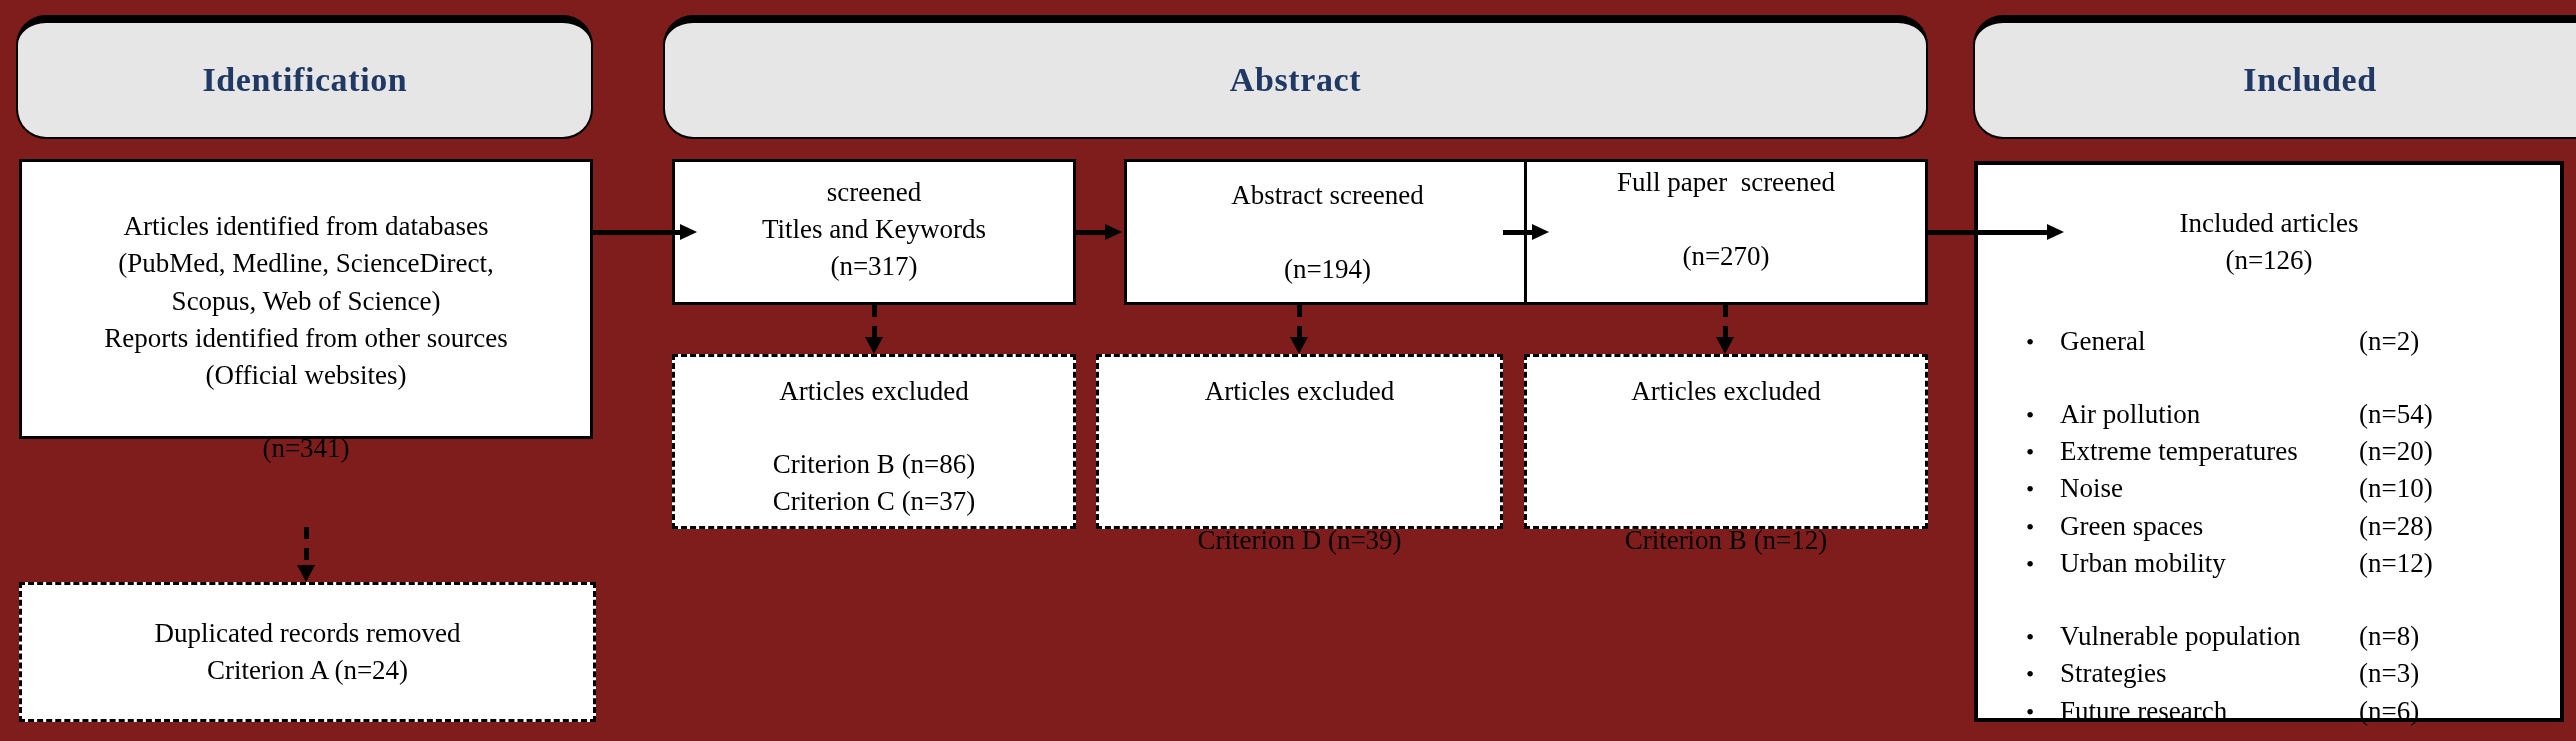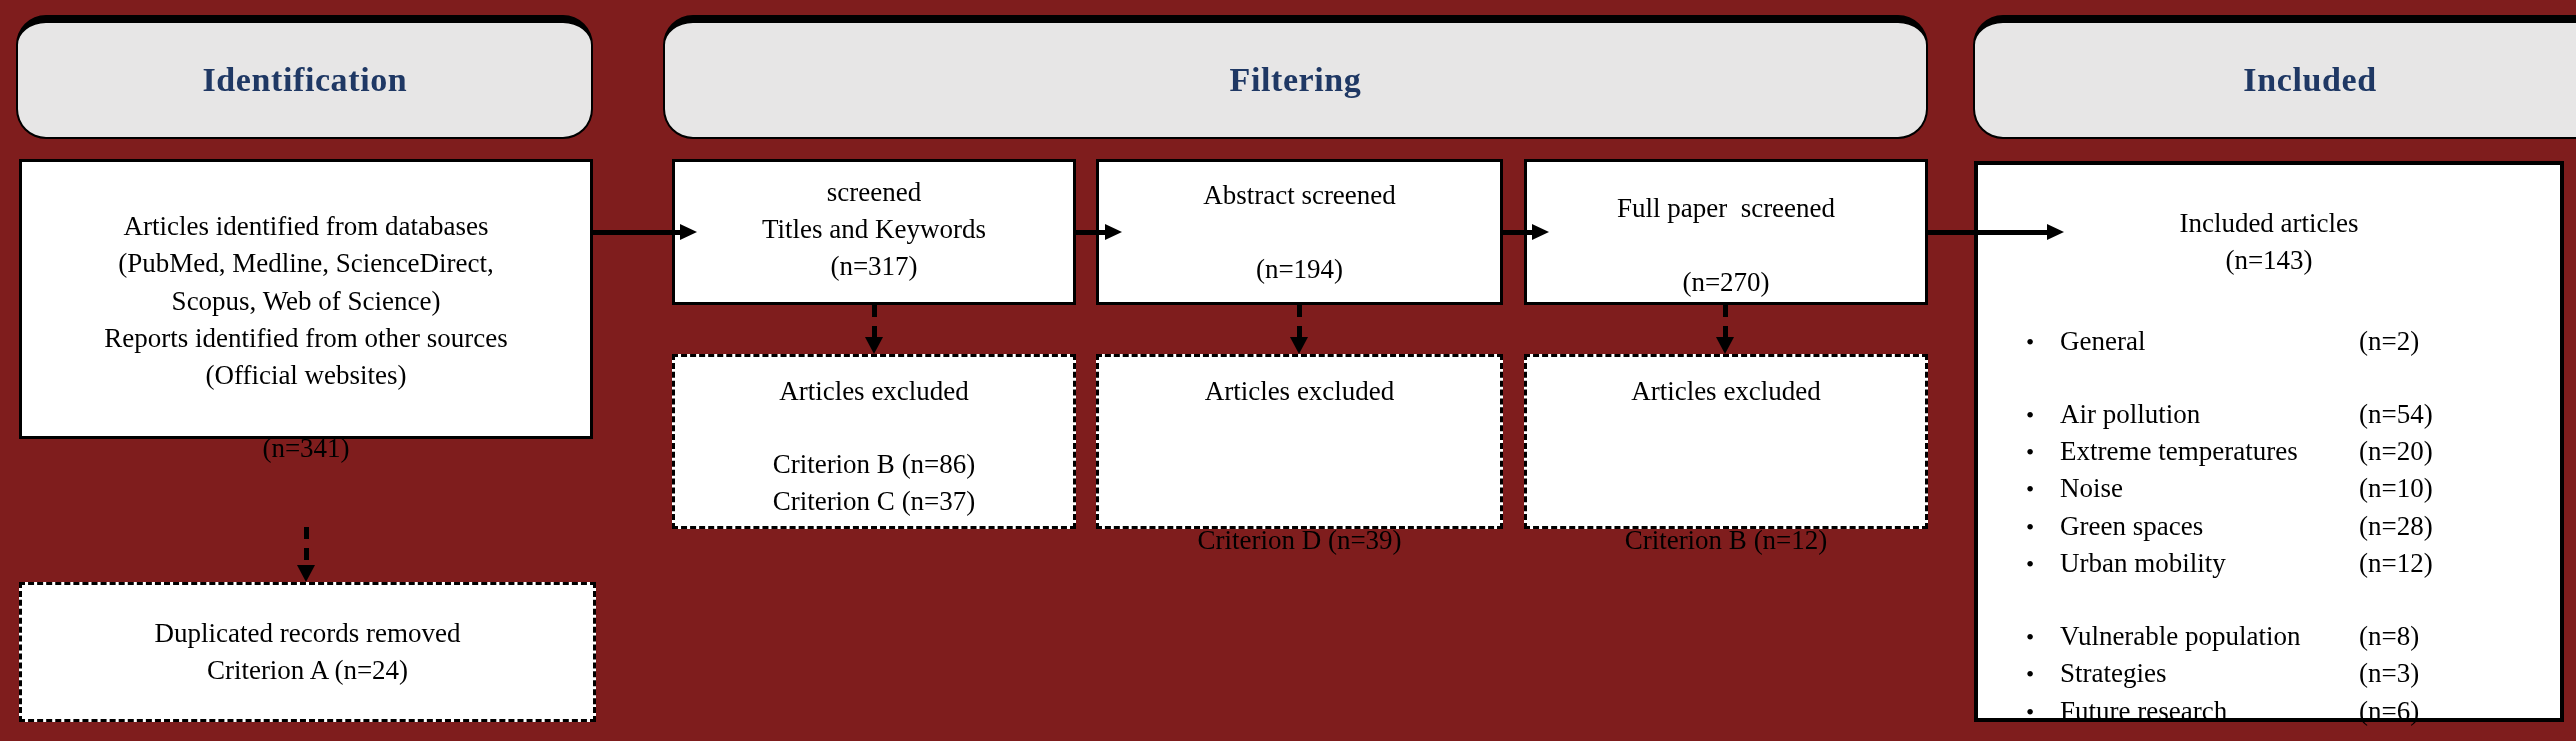--- a/index.html
+++ b/index.html
@@ -30,22 +30,22 @@
   .line{white-space:pre-wrap;}
 
   
   #src-box{left:19px;top:159px;width:574px;height:280px;padding-top:46px;}
   #src-box .count{margin-top:36px;}
   #dup-box{left:19px;top:582px;width:577px;height:140px;display:flex;flex-direction:column;justify-content:center;}
 
   
   .stage-box{top:159px;height:146px;padding-top:11.7px;}
   #stage-1{left:672px;width:404px;}
-  #stage-2{left:1096px;width:407px;padding-top:15px;}
-  #stage-3{left:1524px;width:404px;padding-top:28px;}
+  #stage-2{left:1124px;width:407px;padding-top:15px;}
+  #stage-3{left:1524px;width:404px;padding-top:2px;}
   #stage-2 .count,#stage-3 .count{margin-top:37px;}
 
   
   .excl-box{top:354px;height:175px;padding-top:16.4px;}
   #excl-1{left:672px;width:404px;}
   #excl-2{left:1096px;width:407px;}
   #excl-3{left:1524px;width:404px;}
   #excl-1 .criteria{margin-top:35px;}
   #excl-2 .criteria,#excl-3 .criteria{margin-top:111px;}
 
@@ -91,21 +91,21 @@
 </style>
 </head>
 <body>
 
 <div id="canvas">
 
   <div class="phase-header" id="hdr-identification">
     <span class="phase-label">Identification</span>
   </div>
   <div class="phase-header" id="hdr-filtering">
-    <span class="phase-label">Filtering</span>
+    <span class="phase-label">Abstract</span>
   </div>
   <div class="phase-header" id="hdr-included">
     <span class="phase-label">Included</span>
   </div>
 
   <div class="box solid centered" id="src-box">
     <div class="line">Articles identified from databases</div>
     <div class="line">(PubMed, Medline, ScienceDirect,</div>
     <div class="line">Scopus, Web of Science)</div>
     <div class="line">Reports identified from other sources</div>
@@ -148,21 +148,21 @@
   <div class="box dashed centered excl-box" id="excl-3">
     <div class="line">Articles excluded</div>
     <div class="criteria">
       <div class="line">Criterion B (n=12)</div>
     </div>
   </div>
 
   <div class="box solid" id="included-box">
     <div class="head">
       <div class="line">Included articles</div>
-      <div class="line">(n=143)</div>
+      <div class="line">(n=126)</div>
     </div>
 
     <div class="incl-group first">
       <div class="incl-row">
         <span class="bullet">•</span>
         <span>General</span>
         <span>(n=2)</span>
       </div>
     </div>
 

